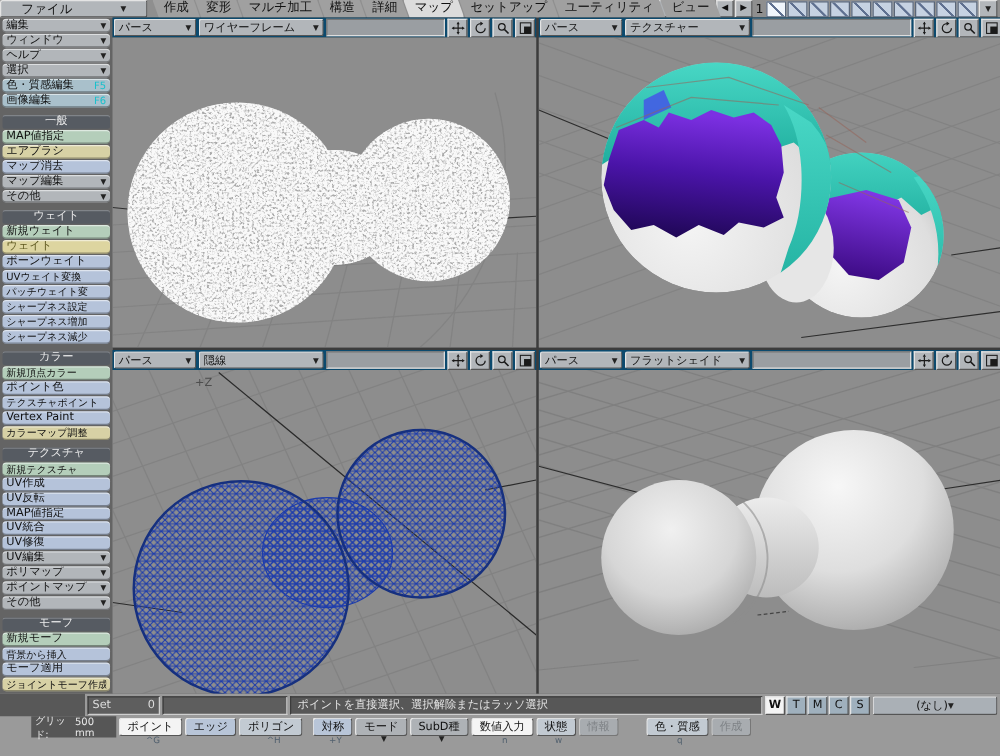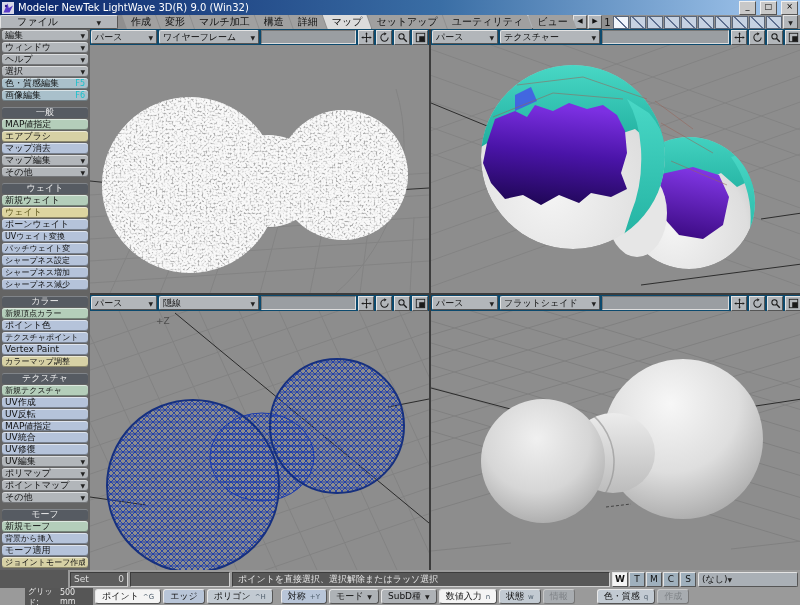--- a/index.html
+++ b/index.html
@@ -85,29 +85,29 @@
   .sr-field.empty{width:92px;}
   .sr-msg{flex:1;height:13px;background:#575757;border:1px solid;
     border-color:#3c3c3c #cfcfcf #cfcfcf #3c3c3c;color:#e4e4e4;font-size:9px;line-height:12px;
     padding:0 5px;white-space:nowrap;overflow:hidden;}
   .vmodes{display:flex;gap:1px;}
   .vmode{width:14px;height:13px;background:#9fb0bd;border:1px solid;
     border-color:#e4e4e4 #555 #555 #e4e4e4;text-align:center;font-size:9px;line-height:12px;}
   .vmode.on{background:#f4f4f4;font-weight:bold;}
   .vmap-sel{width:92px;height:13px;background:#aab0b6;border:1px solid;
     border-color:#e4e4e4 #555 #555 #e4e4e4;border-radius:2px;display:flex;align-items:center;
-    justify-content:flex-start;padding:0 3px;font-size:9px;margin-right:2px;}
+    justify-content:center;padding:0 3px;font-size:9px;margin-right:2px;}
   .vmap-sel::after{content:"▼";font-size:6px;color:#222;}
   
   .bottombar{height:17px;display:flex;align-items:center;background:#9a9a9a;gap:2px;margin-left:25px;}
   .grid-cell{width:68px;height:17px;background:#565656;color:#e8e8e8;font-size:8px;
     display:flex;align-items:center;justify-content:space-between;padding:0 3px;box-sizing:border-box;}
   .bbtns{display:flex;align-items:center;gap:2px;flex:1;}
   .bbtn{height:13px;background:#c2cad2;border:1px solid;border-color:#e8e8e8 #555 #555 #e8e8e8;
-    border-radius:3px;display:flex;align-items:center;padding:0 6px;font-size:9px;white-space:nowrap;}
+    border-radius:3px;display:flex;align-items:center;padding:0 6px;font-size:9px;white-space:nowrap;flex-direction:column;}
   .bbtn .key{font-size:7px;color:#51606e;margin-left:4px;}
   .b-on{background:#f4f4f4;}
   .b-blue{background:#b8c5d8;}
   .b-drop{background:#aeb2b6;}
   .b-drop::after{content:"▼";font-size:6px;color:#222;margin-left:4px;}
   .b-disabled{background:#a8acb0;color:#7e8286;border-color:#c8c8c8 #777 #777 #c8c8c8;}
   .b-gap{width:4px;background:transparent;border:none;padding:0;}
   .b-gap2{width:18px;background:transparent;border:none;padding:0;}
 </style>
 </head>
@@ -130,31 +130,20 @@
     <line x1="7.8" y1="7.8" x2="11.6" y2="11.6" stroke="#1a1a1a" stroke-width="1.6"></line>
   </symbol>
   <symbol id="ic-max" viewBox="0 0 13 13">
     <rect x="1.5" y="1.5" width="10" height="10" fill="none" stroke="#1a1a1a" stroke-width="1"></rect>
     <rect x="5" y="5" width="6.5" height="6.5" fill="#1a1a1a"></rect>
   </symbol>
 </svg>
 
 <div class="app">
 
-  <div class="titlebar">
-    <svg width="12" height="12" viewBox="0 0 12 12">
-      <rect width="12" height="12" fill="#d8d8e8"></rect>
-      <path d="M1.5 10.5 5.5 1.5 6.8 6 11 3.5 7.5 10.5z" fill="#5a3ac8"></path>
-      <circle cx="4" cy="4" r="1.2" fill="#2a1a88"></circle>
-    </svg>
-    <span class="ttl">Modeler  NewTek LightWave 3D(R) 9.0  (Win32)</span>
-    <div class="win-btn">_</div>
-    <div class="win-btn">□</div>
-    <div class="win-btn">×</div>
-  </div>
 
   <div class="menubar">
     <div class="file-btn">
       <span>ファイル</span>
     </div>
     <div class="tabs">
         <div class="tab"><span>作成</span></div>
         <div class="tab"><span>変形</span></div>
         <div class="tab"><span>マルチ加工</span></div>
         <div class="tab"><span>構造</span></div>

